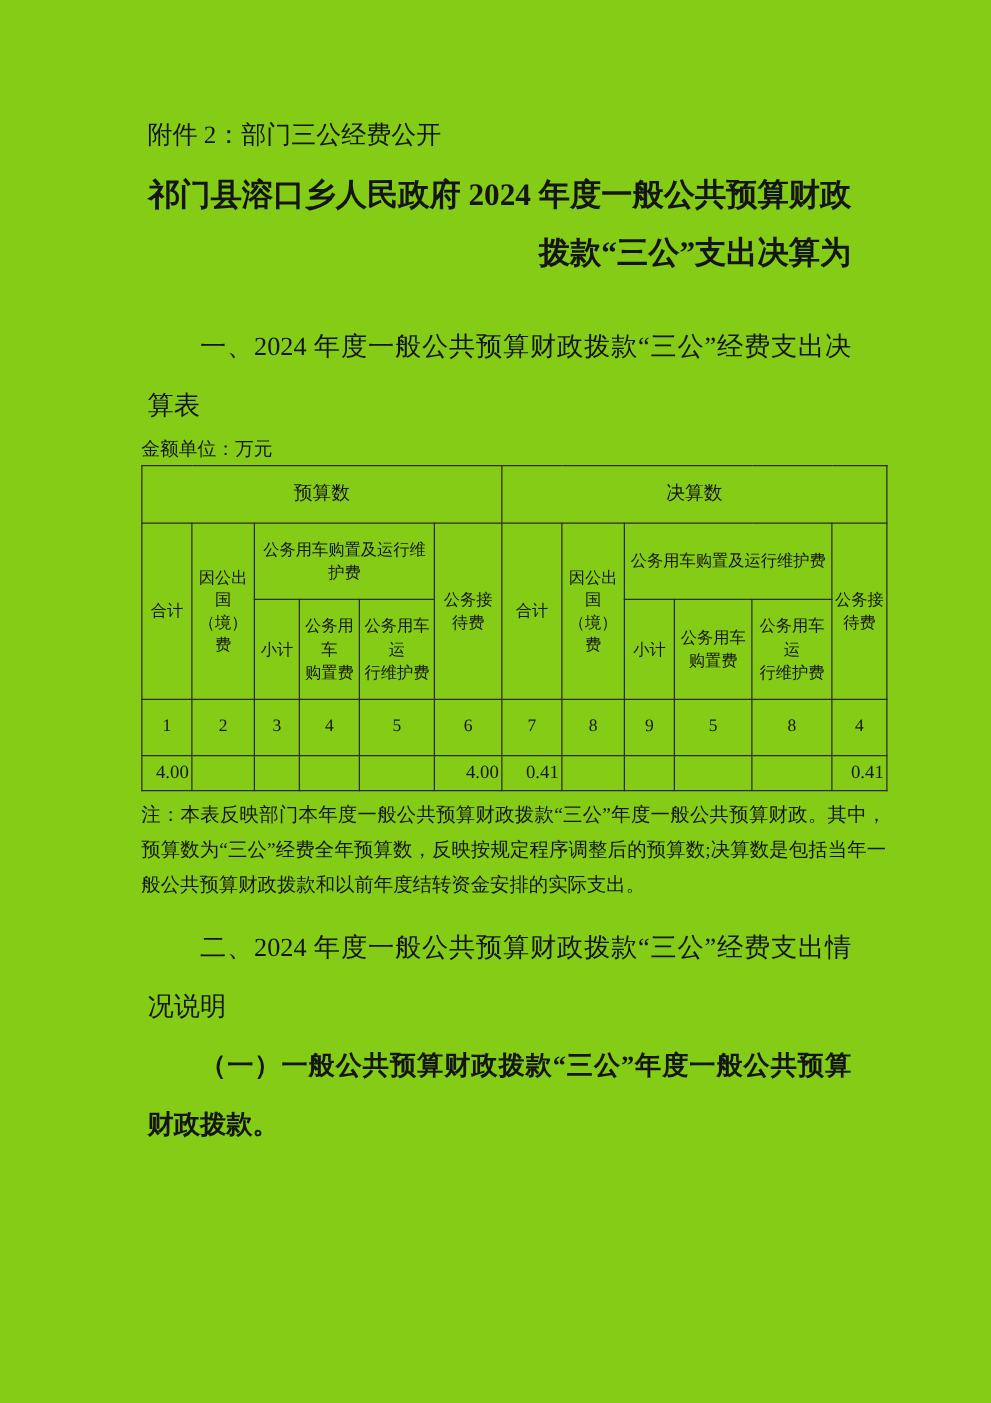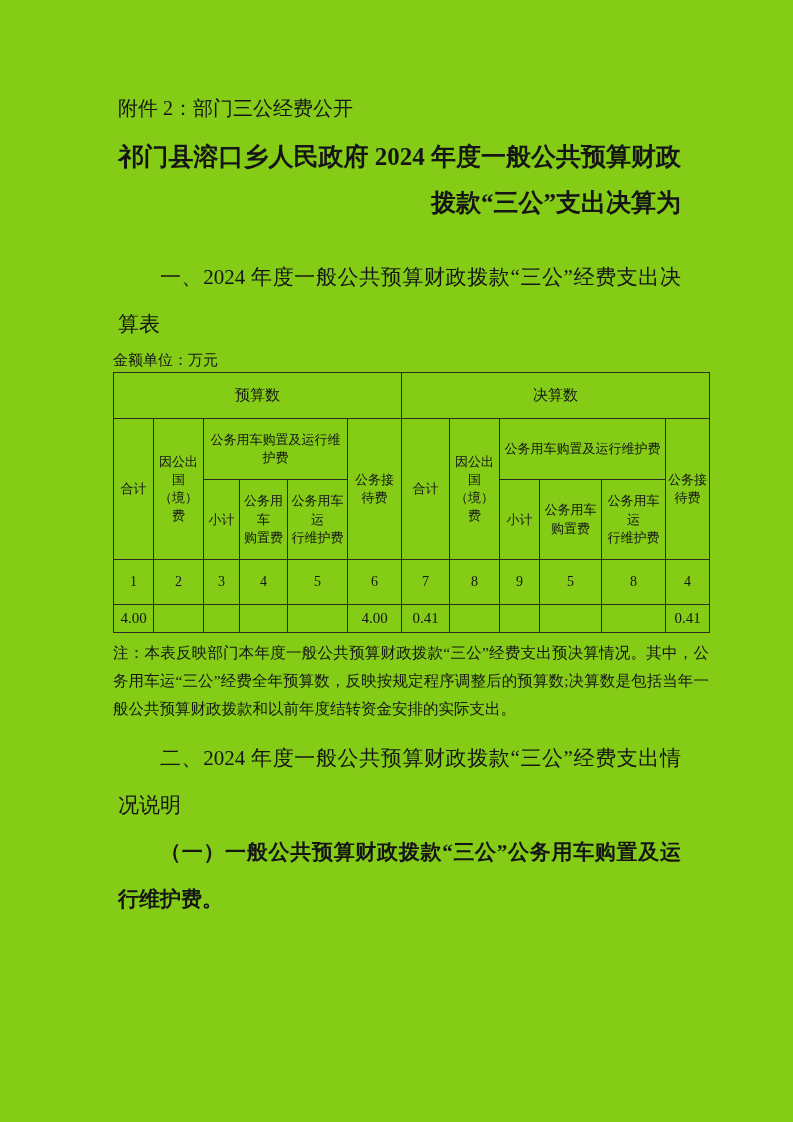--- a/index.html
+++ b/index.html
@@ -44,21 +44,21 @@
   col.c5{width:60px} col.c6{width:54px} col.c7{width:48px} col.c8{width:50px}
   col.c9{width:40px} col.c10{width:62px} col.c11{width:64px} col.c12{width:44px}
   tr.r1 { height:38px; }
   tr.r1 td { font-size:15px; }
   tr.r2 { height:42px; }
   tr.r3 { height:52px; }
   td.group-cell { font-size:12px; white-space:nowrap; }
   tr.r4 { height:30px; }
   tr.r4 td { font-size:14px; }
   tr.r5 { height:28px; }
-  tr.r5 td { font-size:15px; text-align:center; padding:0 2px; }
+  tr.r5 td { font-size:15px; text-align:right; padding:0 2px; }
   .table-note {
     width:596px; margin-left:-5px; margin-top:6px;
     font-size:15.5px; line-height:28px; text-align:justify;
   }
   .sub-heading {
     font-weight:bold; line-height:47px;
     text-indent:2em; text-align:justify;
   }
   .body-para {
     line-height:47px; text-indent:2em; text-align:justify;
@@ -153,20 +153,20 @@
           <td></td>
           <td></td>
           <td></td>
           <td></td>
           <td>0.41</td>
         </tr>
       </tbody>
     </table>
   </div>
 
-  <div class="table-note">注：本表反映部门本年度一般公共预算财政拨款“三公”经费支出预决算情况。其中，公务用车运“三公”经费全年预算数，反映按规定程序调整后的预算数;决算数是包括当年一般公共预算财政拨款和以前年度结转资金安排的实际支出。</div>
+  <div class="table-note">注：本表反映部门本年度一般公共预算财政拨款“三公”年度一般公共预算财政。其中，预算数为“三公”经费全年预算数，反映按规定程序调整后的预算数;决算数是包括当年一般公共预算财政拨款和以前年度结转资金安排的实际支出。</div>
 
   <div class="sec-heading sec-heading-2">二、2024 年度一般公共预算财政拨款“三公”经费支出情况说明</div>
 
-  <div class="sub-heading">（一）一般公共预算财政拨款“三公”公务用车购置及运行维护费。</div>
+  <div class="sub-heading">（一）一般公共预算财政拨款“三公”年度一般公共预算财政拨款。</div>
 
 
 </div>
 
 </body></html>

